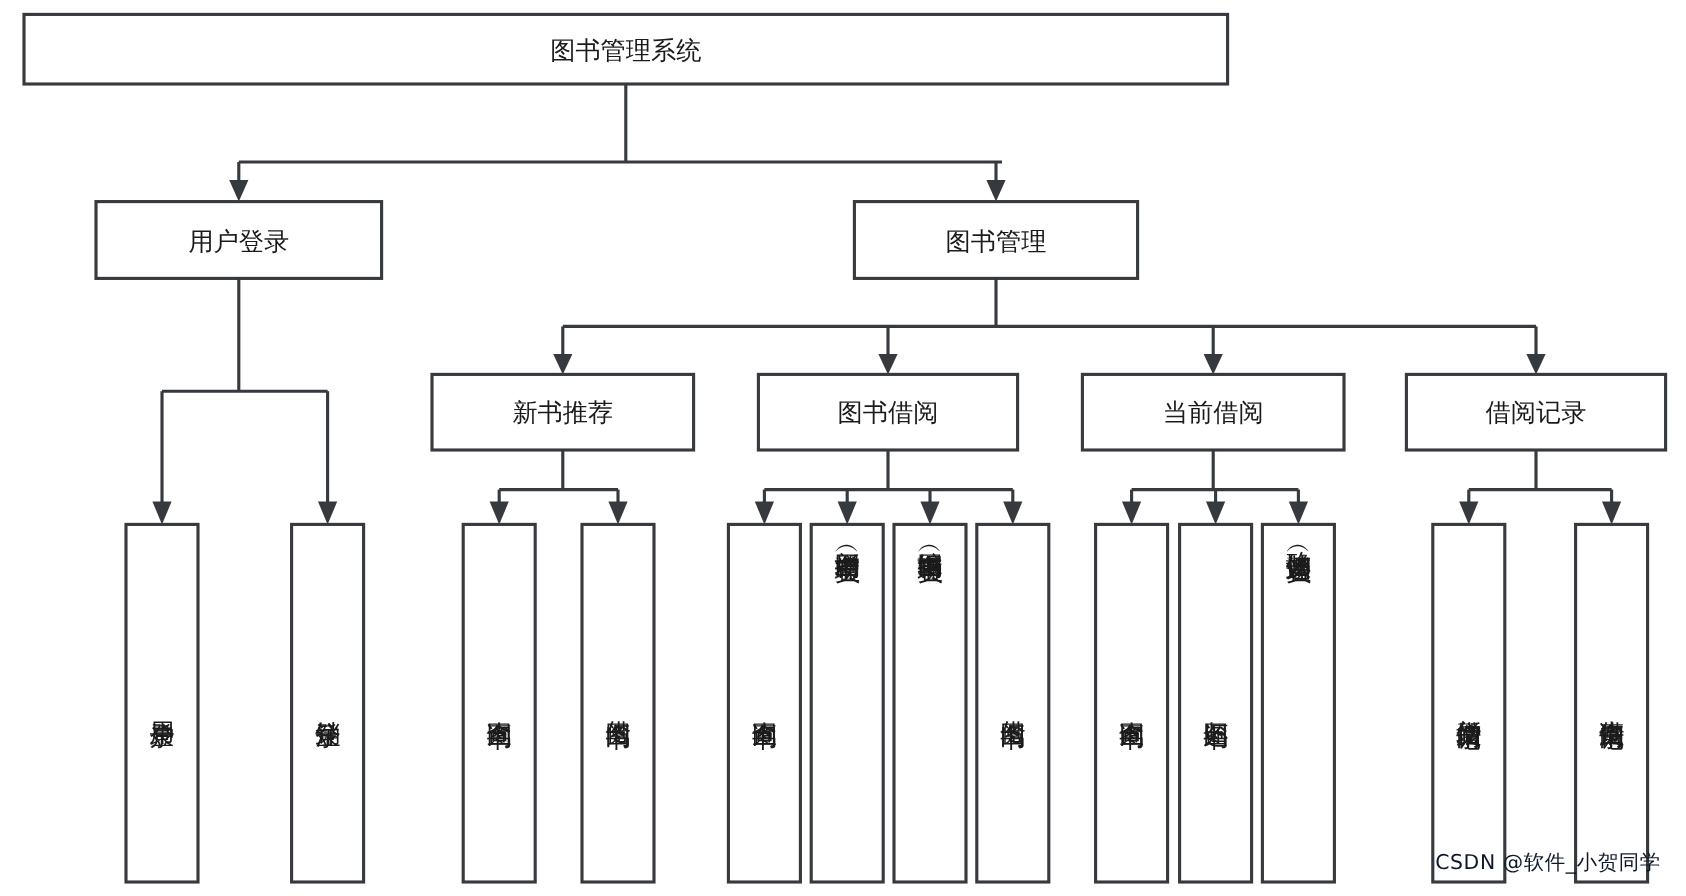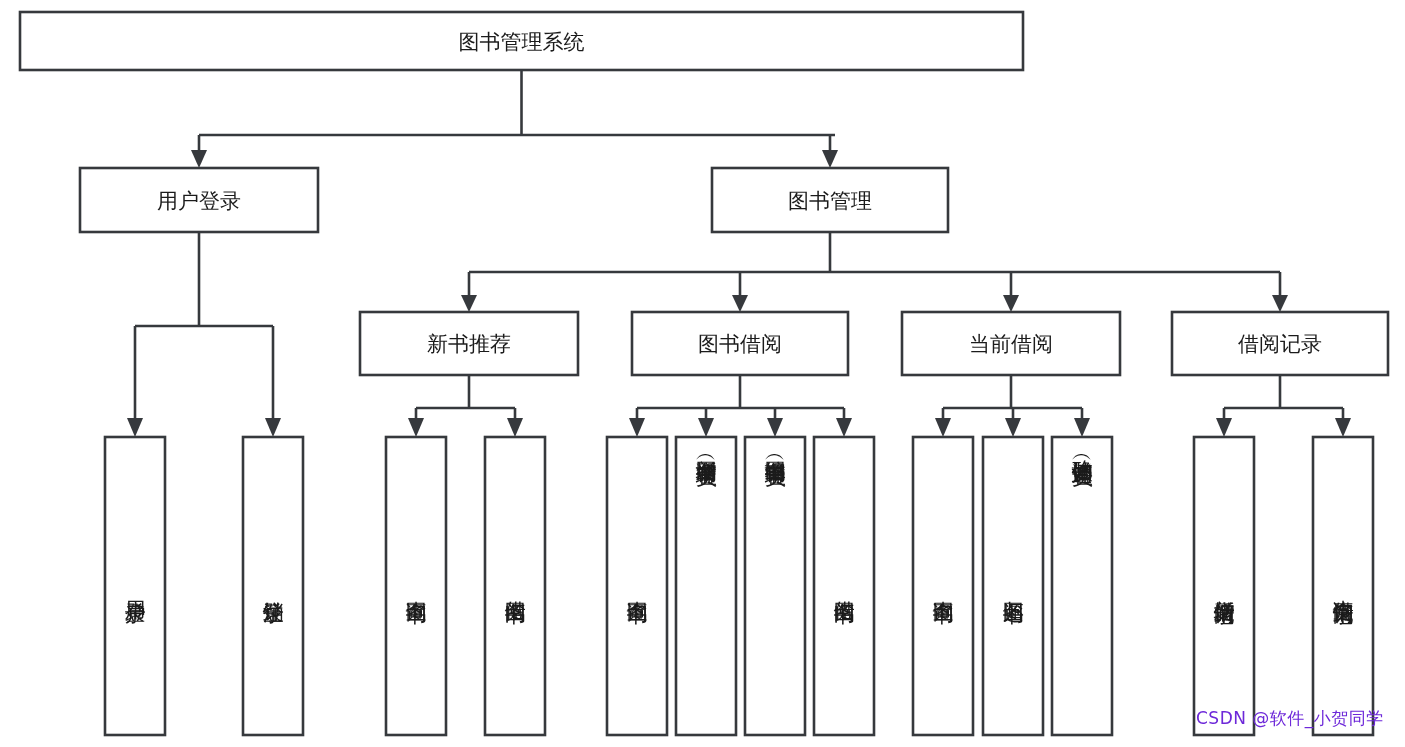--- a/index.html
+++ b/index.html
@@ -60,21 +60,21 @@
     color: #1b1b1b;
     letter-spacing: 1px;
     white-space: nowrap;
     text-align: center;
     pointer-events: none;
   }
   .watermark {
     position: absolute;
     font-family: "DejaVu Sans", "Liberation Sans", sans-serif;
     font-size: 17px;
-    color: #6d28d9;
+    color: #0f172a;
     white-space: nowrap;
     letter-spacing: 0.5px;
   }
 </style>
 </head>
 <body>
 
 <div id="diagram-root">
 
   <svg id="flow-svg" viewBox="0 0 1405 747" xmlns="http://www.w3.org/2000/svg">

